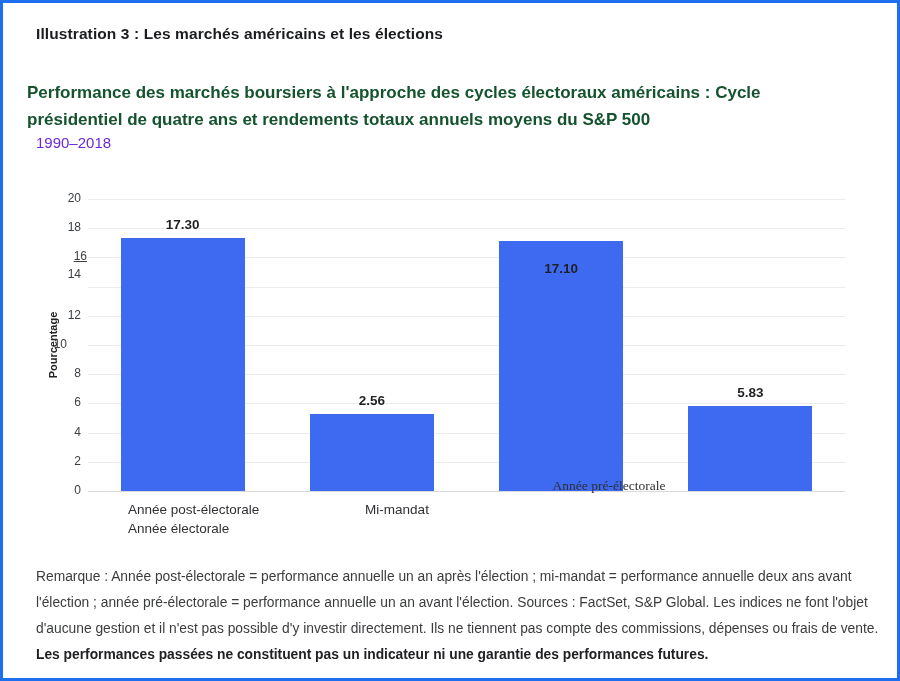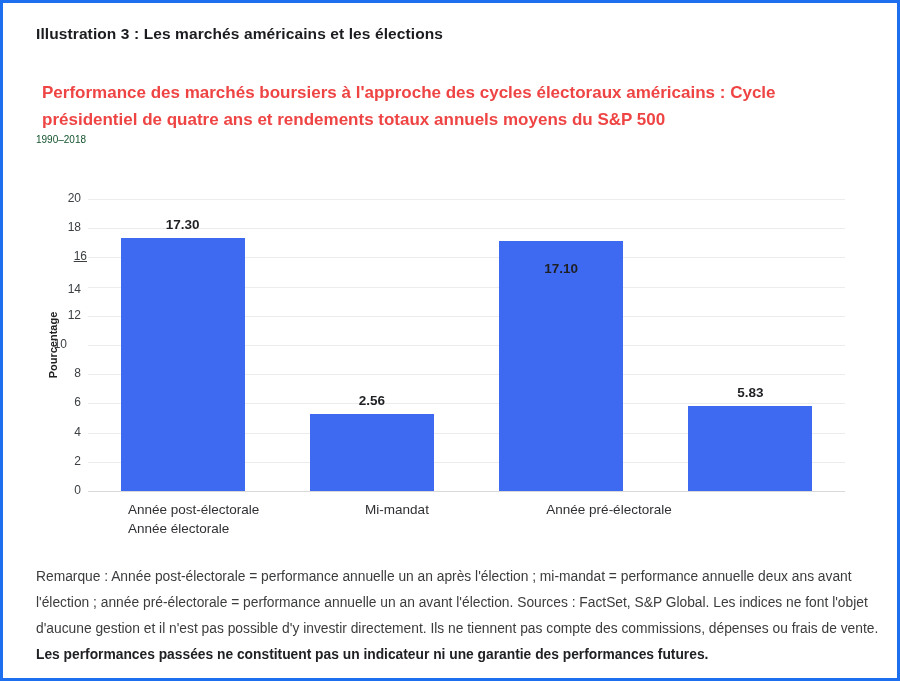--- a/index.html
+++ b/index.html
@@ -12,27 +12,27 @@
     font-family:"Liberation Sans", sans-serif;
     overflow:hidden;
   }
   .abs{position:absolute;}
   .illustration-title{
     left:33px;top:22px;width:830px;
     font-size:15.5px;font-weight:700;color:#1b1c1f;
     letter-spacing:0.1px;
   }
   .subtitle{
-    left:39px;top:76px;width:810px;
-    font-size:17px;font-weight:600;color:#ef4444;
+    left:24px;top:76px;width:810px;
+    font-size:17px;font-weight:600;color:#14532d;
     line-height:27px;white-space:pre-line;
   }
   .period{
     left:33px;top:131px;width:300px;
-    font-size:10px;font-weight:400;color:#14532d;
+    font-size:15px;font-weight:400;color:#6d28d9;
   }
   .gridline{position:absolute;height:1px;background:#ececec;}
   .gridline.baseline{background:#d9d9d9;}
   .ytick{
     position:absolute;width:44px;text-align:right;
     font-size:12px;color:#3c4043;
   }
   .y-axis-title{
     position:absolute;
     transform:translate(-50%,-50%) rotate(-90deg);
@@ -79,38 +79,38 @@
       <div class="ytick" style="left: 34px; top: 421.6px;">4</div>
       <div class="gridline" style="left: 85px; top: 400.4px; width: 757px;"></div>
       <div class="ytick" style="left: 34px; top: 392.4px;">6</div>
       <div class="gridline" style="left: 85px; top: 371.2px; width: 757px;"></div>
       <div class="ytick" style="left: 34px; top: 363.2px;">8</div>
       <div class="gridline" style="left: 85px; top: 342px; width: 757px;"></div>
       <div class="ytick" style="left: 20px; top: 334px;">10</div>
       <div class="gridline" style="left: 85px; top: 312.8px; width: 757px;"></div>
       <div class="ytick" style="left: 34px; top: 304.8px;">12</div>
       <div class="gridline" style="left: 85px; top: 283.6px; width: 757px;"></div>
-      <div class="ytick" style="left: 34px; top: 279px; text-align: right;">14</div>
+      <div class="ytick" style="left: 34px; top: 264px; text-align: right;">14</div>
       <div class="gridline" style="left: 85px; top: 254.4px; width: 757px;"></div>
       <div class="ytick" style="left: 40px; top: 246.4px; text-decoration: underline;">16</div>
       <div class="gridline" style="left: 85px; top: 225.2px; width: 757px;"></div>
       <div class="ytick" style="left: 34px; top: 217.2px;">18</div>
       <div class="gridline" style="left: 85px; top: 196px; width: 757px;"></div>
       <div class="ytick" style="left: 34px; top: 188px;">20</div>
       <div class="bar" style="left: 117.625px; top: 235.42px; width: 124px; height: 252.58px; background: rgb(62, 105, 241);"></div>
       <div class="value-label" style="left: 179.625px; top: 214.42px;">17.30</div>
       <div class="bar" style="left: 306.875px; top: 411.204px; width: 124px; height: 76.796px; background: rgb(62, 105, 241);"></div>
       <div class="value-label" style="left: 368.875px; top: 390.204px;">2.56</div>
       <div class="bar" style="left: 496.125px; top: 238.34px; width: 124px; height: 249.66px; background: rgb(62, 105, 241);"></div>
       <div class="value-label" style="left: 558.125px; top: 217.34px; margin-top: 41px;">17.10</div>
       <div class="bar" style="left: 685.375px; top: 402.882px; width: 124px; height: 85.118px; background: rgb(62, 105, 241);"></div>
       <div class="value-label" style="left: 747.375px; top: 381.882px;">5.83</div>
       <div class="xlabel" style="left: 125px; top: 497px;">Année post-électorale
 Année électorale</div>
       <div class="xlabel center" style="left: 394px; top: 497px;">Mi-mandat</div>
-      <div class="xlabel center" style="left: 606px; top: 497px;">Année pré-électorale</div>
+      <div class="xlabel center" style="left: 606px; top: 473px; font-family: Liberation Serif, serif;">Année pré-électorale</div>
     </div>
 
   <div class="abs footnote">
     <span>Remarque : Année post-électorale = performance annuelle un an après l'élection ; mi-mandat = performance annuelle deux ans avant l'élection ; année pré-électorale = performance annuelle un an avant l'élection. Sources : FactSet, S&amp;P Global. Les indices ne font l'objet d'aucune gestion et il n'est pas possible d'y investir directement. Ils ne tiennent pas compte des commissions, dépenses ou frais de vente. </span><b>Les performances passées ne constituent pas un indicateur ni une garantie des performances futures.</b>
   </div>
 
 </div>
 
 </body></html>

